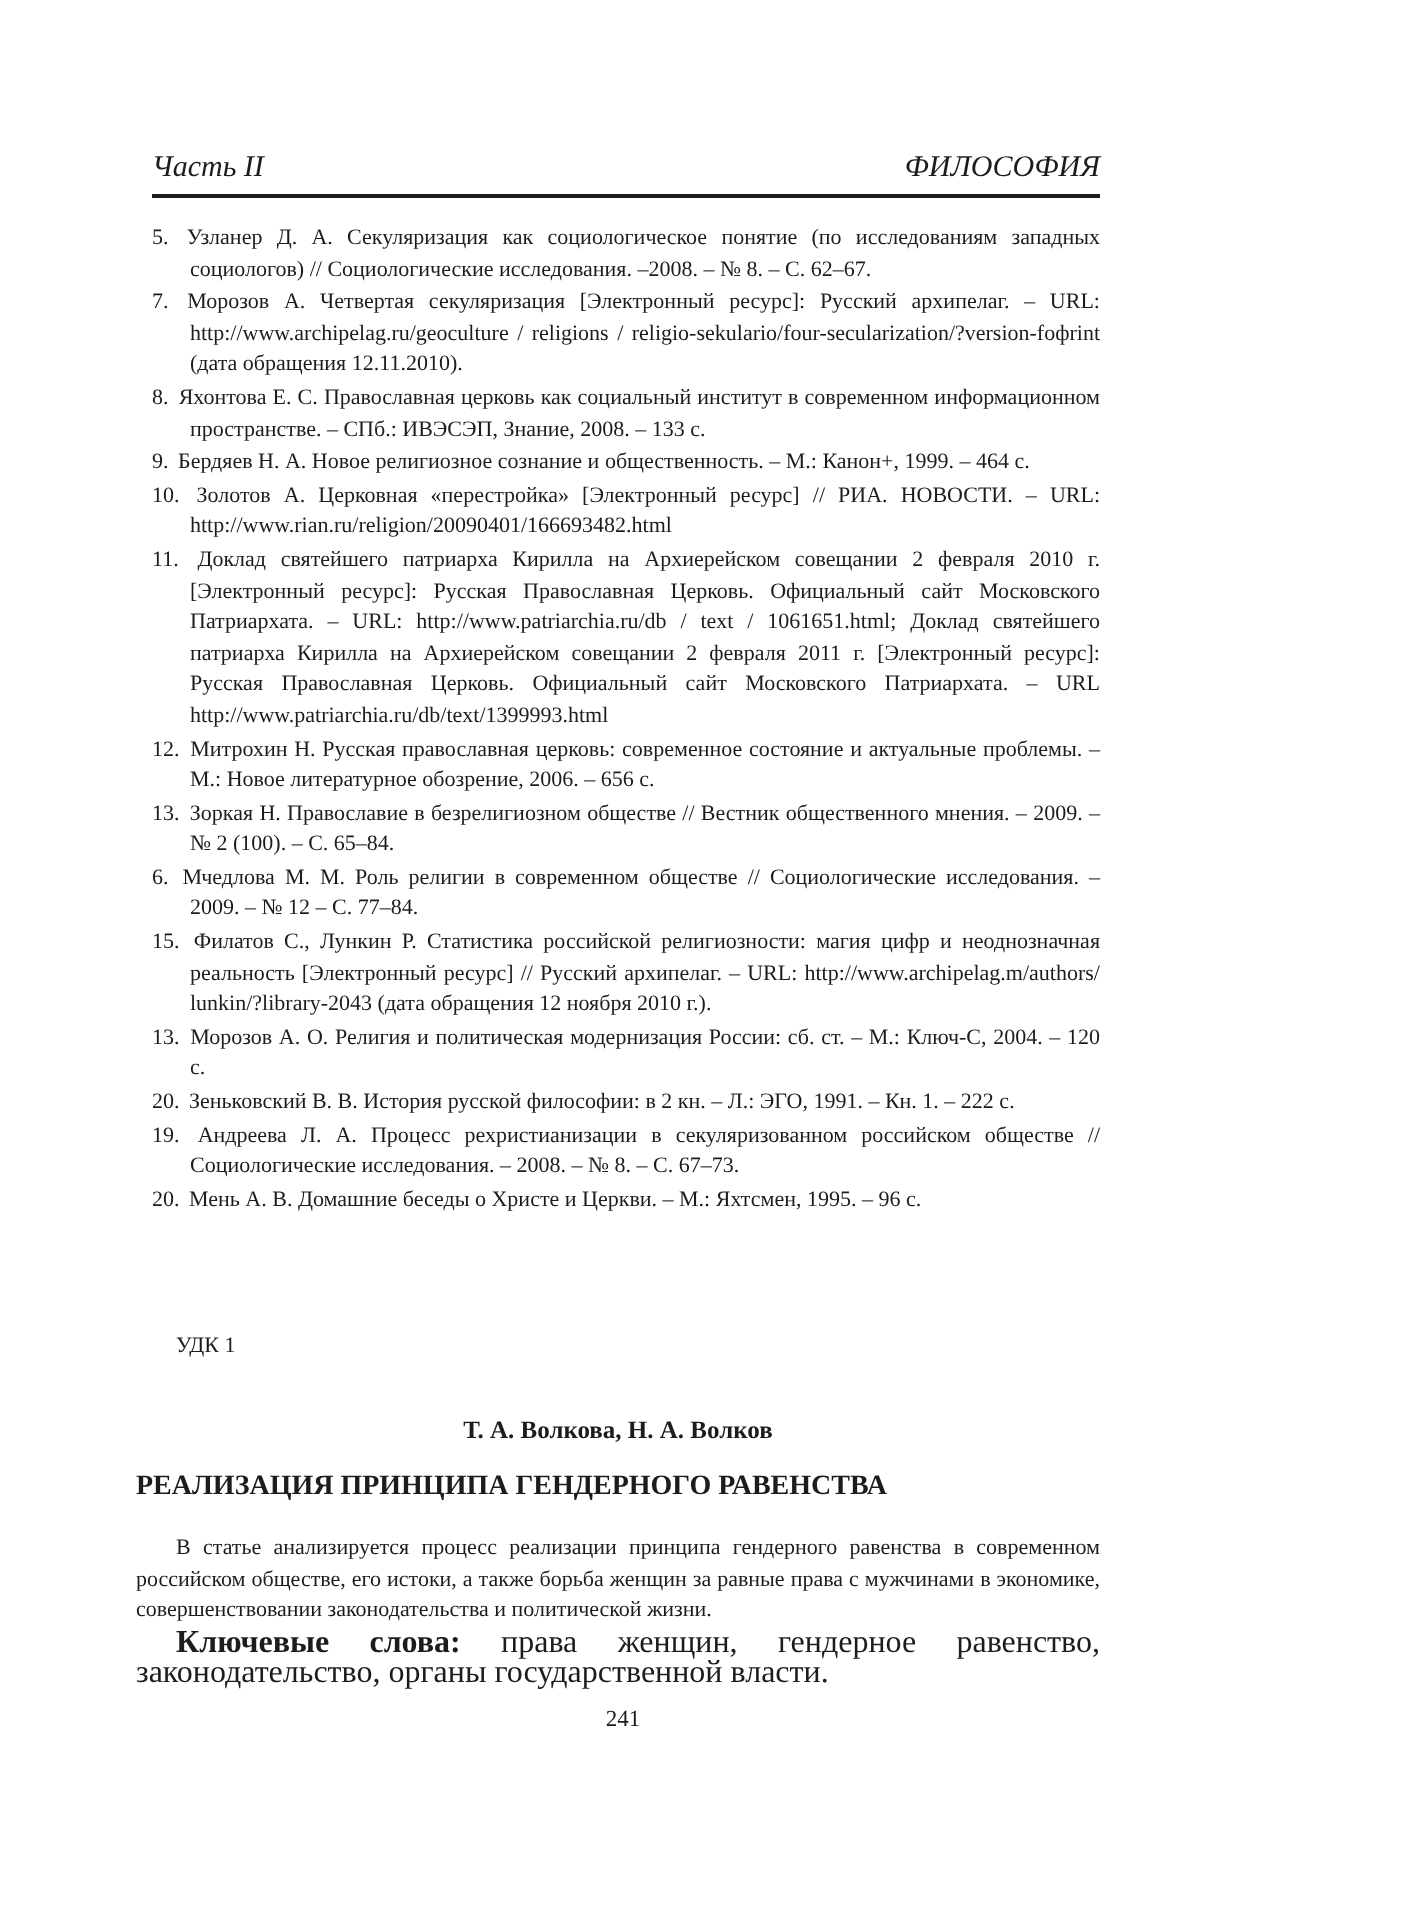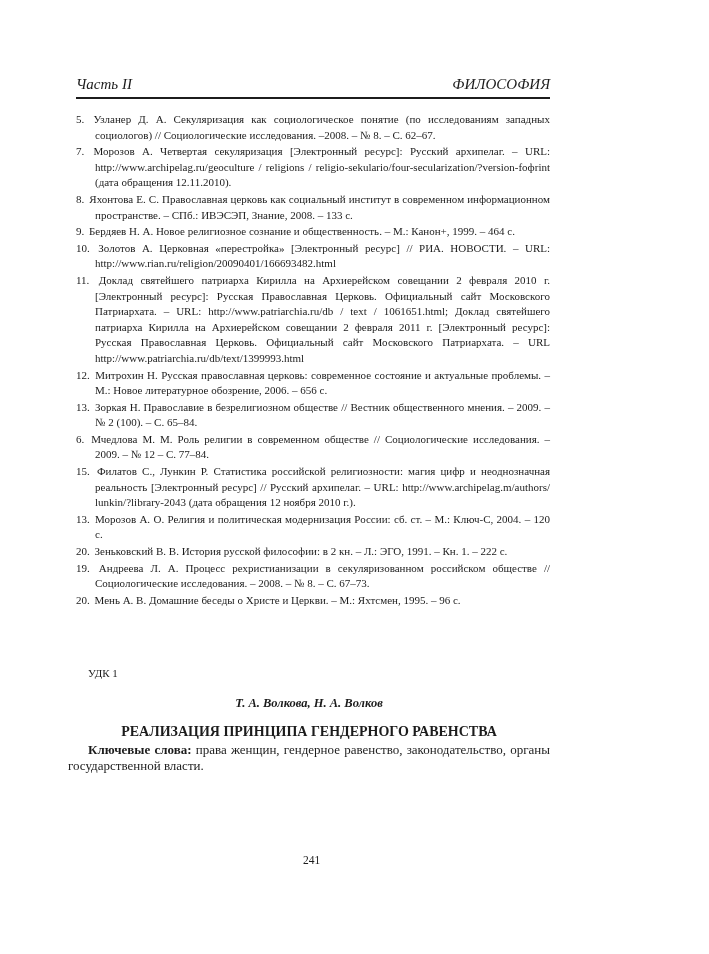--- a/index.html
+++ b/index.html
@@ -59,45 +59,44 @@
     right: 73px;
     top: 666px;
     font-size: 11px;
   }
   .udc {
     margin-left: 20px;
     font-size: 11px;
     line-height: 15px;
   }
   .authors {
-    margin-top: 15px;
+    margin-top: 27px;
     text-align: center;
     font-weight: bold;
-    font-style: italic;
     font-size: 12.5px;
     line-height: 15px;
   }
   .title {
     margin: 11px 0 0 0;
-    text-align: center;
+    text-align: left;
     font-weight: bold;
     font-size: 14px;
     line-height: 20px;
   }
   .title span { display: block; }
   .abstract {
     margin: 13px 0 0 0;
     font-size: 11px;
     line-height: 15.5px;
     text-align: justify;
     text-indent: 20px;
   }
   .keywords {
     margin: 0;
-    font-size: 13px;
+    font-size: 16px;
     line-height: 15.5px;
     text-align: justify;
     text-indent: 20px;
   }
   .pageno {
     position: absolute;
     left: 0;
     right: 0;
     top: 854px;
     text-align: center;
@@ -131,18 +130,19 @@
     <li><span class="ref-num">19.</span> <span>Андреева Л. А. Процесс рехристианизации в секуляризованном российском обществе // Социологические исследования. – 2008. – № 8. – С. 67–73.</span></li>
     <li><span class="ref-num">20.</span> <span>Мень А. В. Домашние беседы о Христе и Церкви. – М.: Яхтсмен, 1995. – 96 с.</span></li>
   </ol>
 
   <div class="article">
     <div class="udc">УДК 1</div>
     <div class="authors">Т. А. Волкова, Н. А. Волков</div>
     <h1 class="title">
       <span>РЕАЛИЗАЦИЯ ПРИНЦИПА ГЕНДЕРНОГО РАВЕНСТВА</span>
     </h1>
+    <p class="abstract">В статье анализируется процесс реализации принципа гендерного равенства в современном российском обществе, его истоки, а также борьба женщин за равные права с мужчинами в экономике, совершенствовании законодательства и политической жизни.</p>
     <p class="keywords"><b>Ключевые слова:</b> <span>права женщин, гендерное равенство, законодательство, органы государственной власти.</span></p>
   </div>
 
   <div class="pageno">241</div>
 
 </div>
 
 </body></html>

